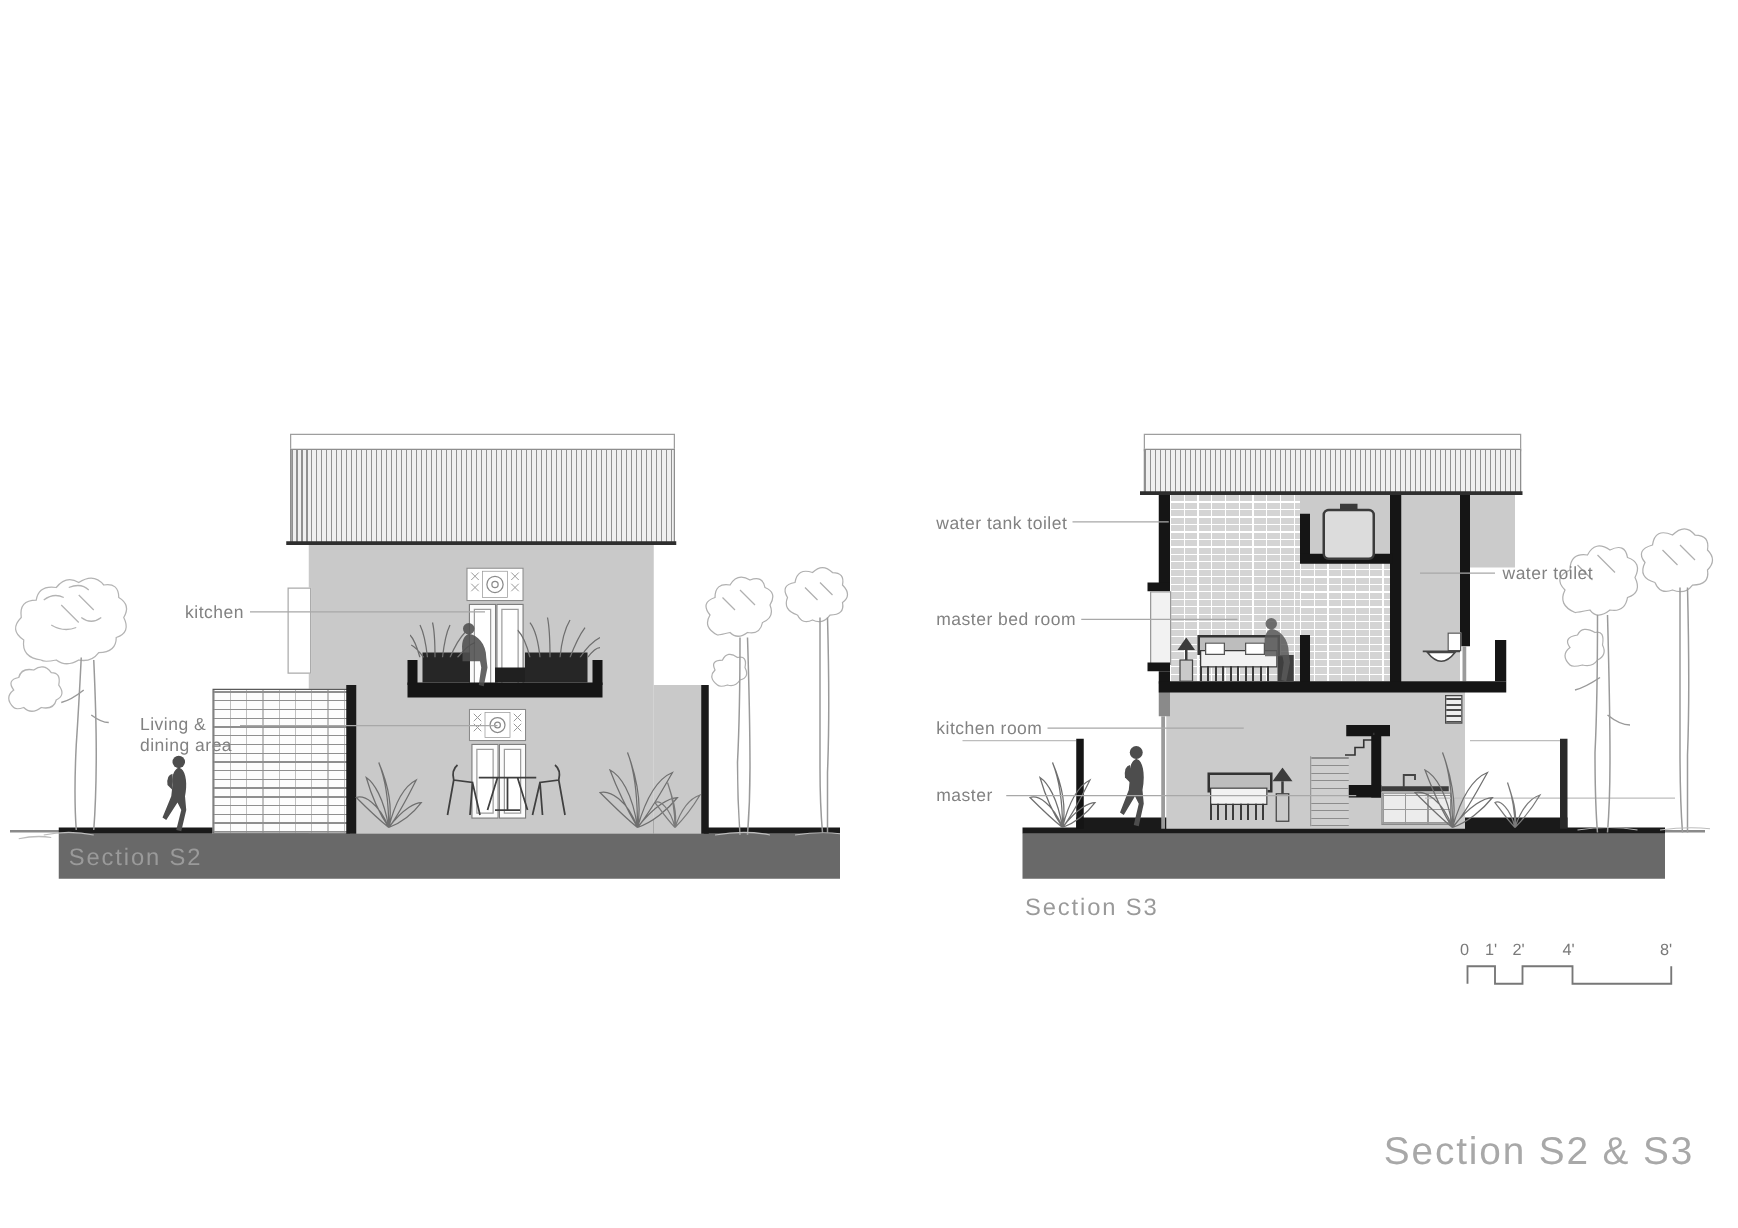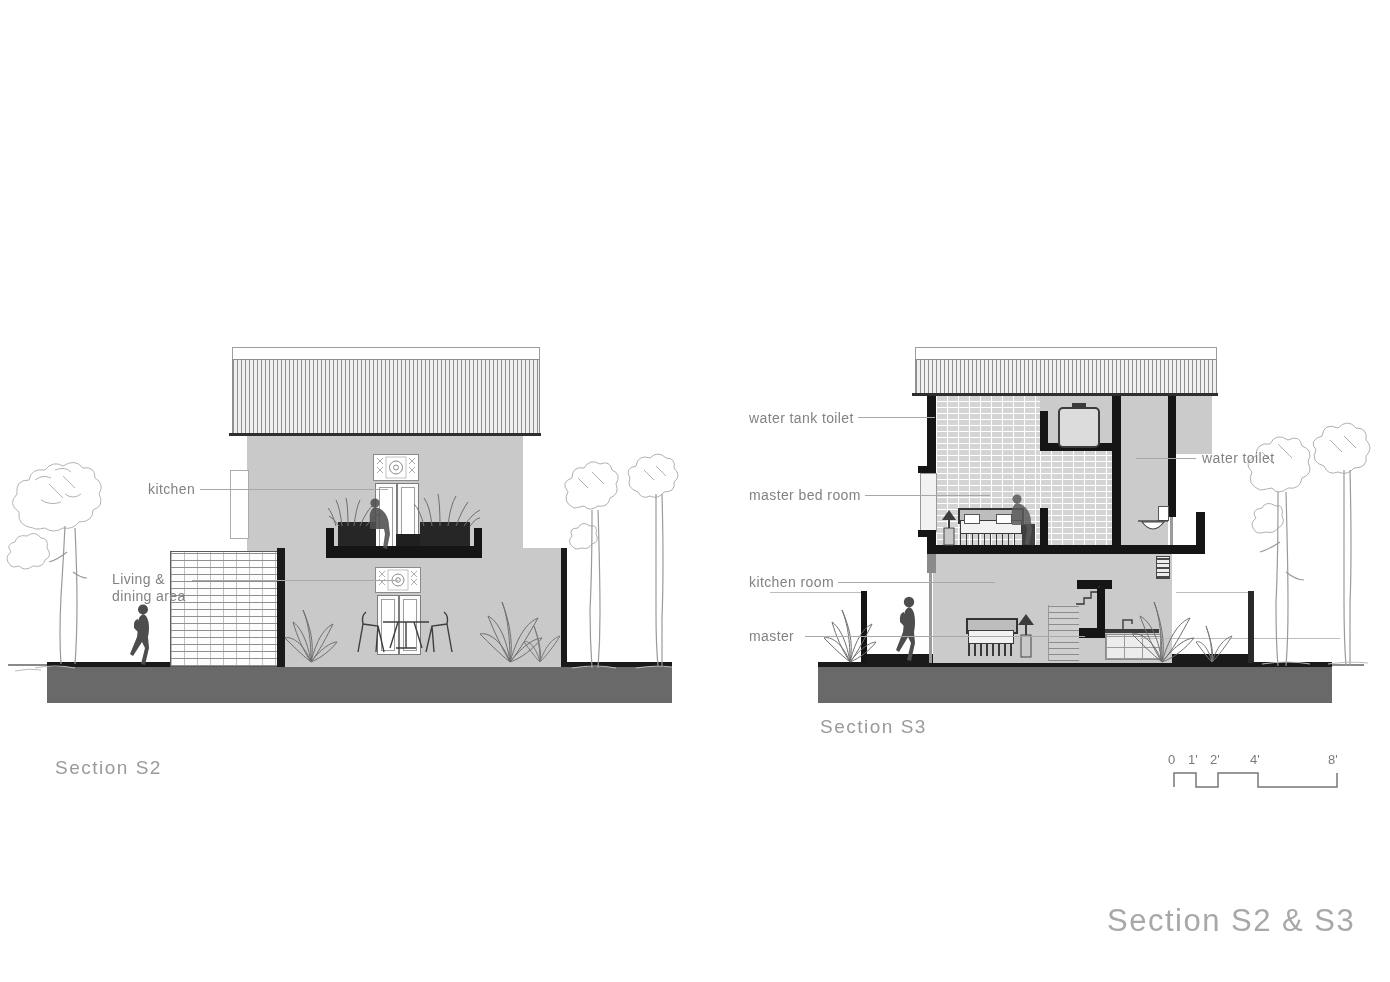--- a/index.html
+++ b/index.html
@@ -162,21 +162,21 @@
         <path d="M104,46 q0,70 0,120 q0,30 2,52 M110,46 q2,74 0,124 q0,28 0,48"></path>
       </g>
       <path d="M20,220 q24,-4 44,0 M84,220 q20,-3 36,-1" stroke="#bdbdbd" fill="none"></path>
     </svg>
 
     <div class="lbl" style="left:148px;top:481px;">kitchen</div>
     <div class="leader" style="left:200px;top:489px;width:188px;"></div>
     <div class="lbl" style="left:112px;top:571px;">Living &amp;</div>
     <div class="lbl" style="left:112px;top:588px;">dining area</div>
     <div class="leader" style="left:192px;top:580px;width:206px;"></div>
-    <div class="cap" style="left:55px;top:757px;">Section S2</div>
+    <div class="cap" style="left:55px;top:676px;">Section S2</div>
   </div>
 
   <div>
 
     <div class="blk" style="left:818px;top:662px;width:514px;height:5px;"></div>
     <div class="thinline" style="left:1332px;top:664px;width:32px;height:2px;background:#8a8a8a;"></div>
     <div class="blk" style="left:861px;top:654px;width:393px;height:10px;"></div>
     <div class="ground" style="left:818px;top:667px;width:514px;height:36px;"></div>
 
     <div class="fascia" style="left:915px;top:347px;width:300px;height:12px;"></div>

